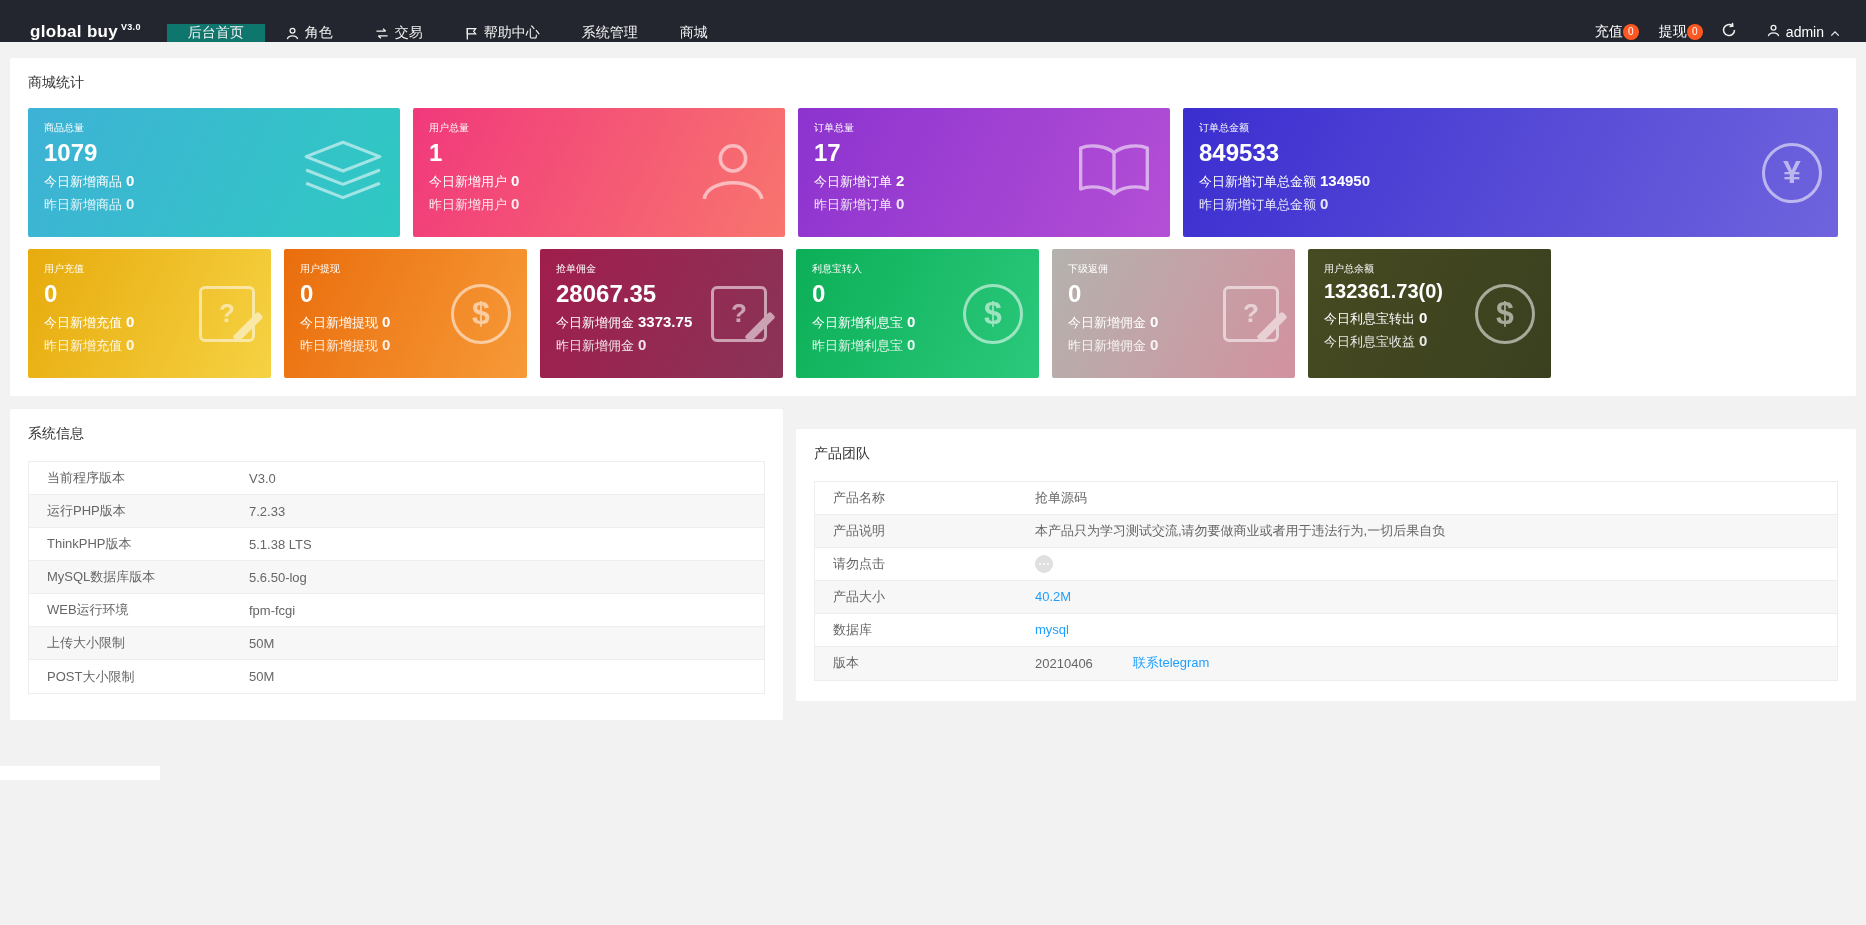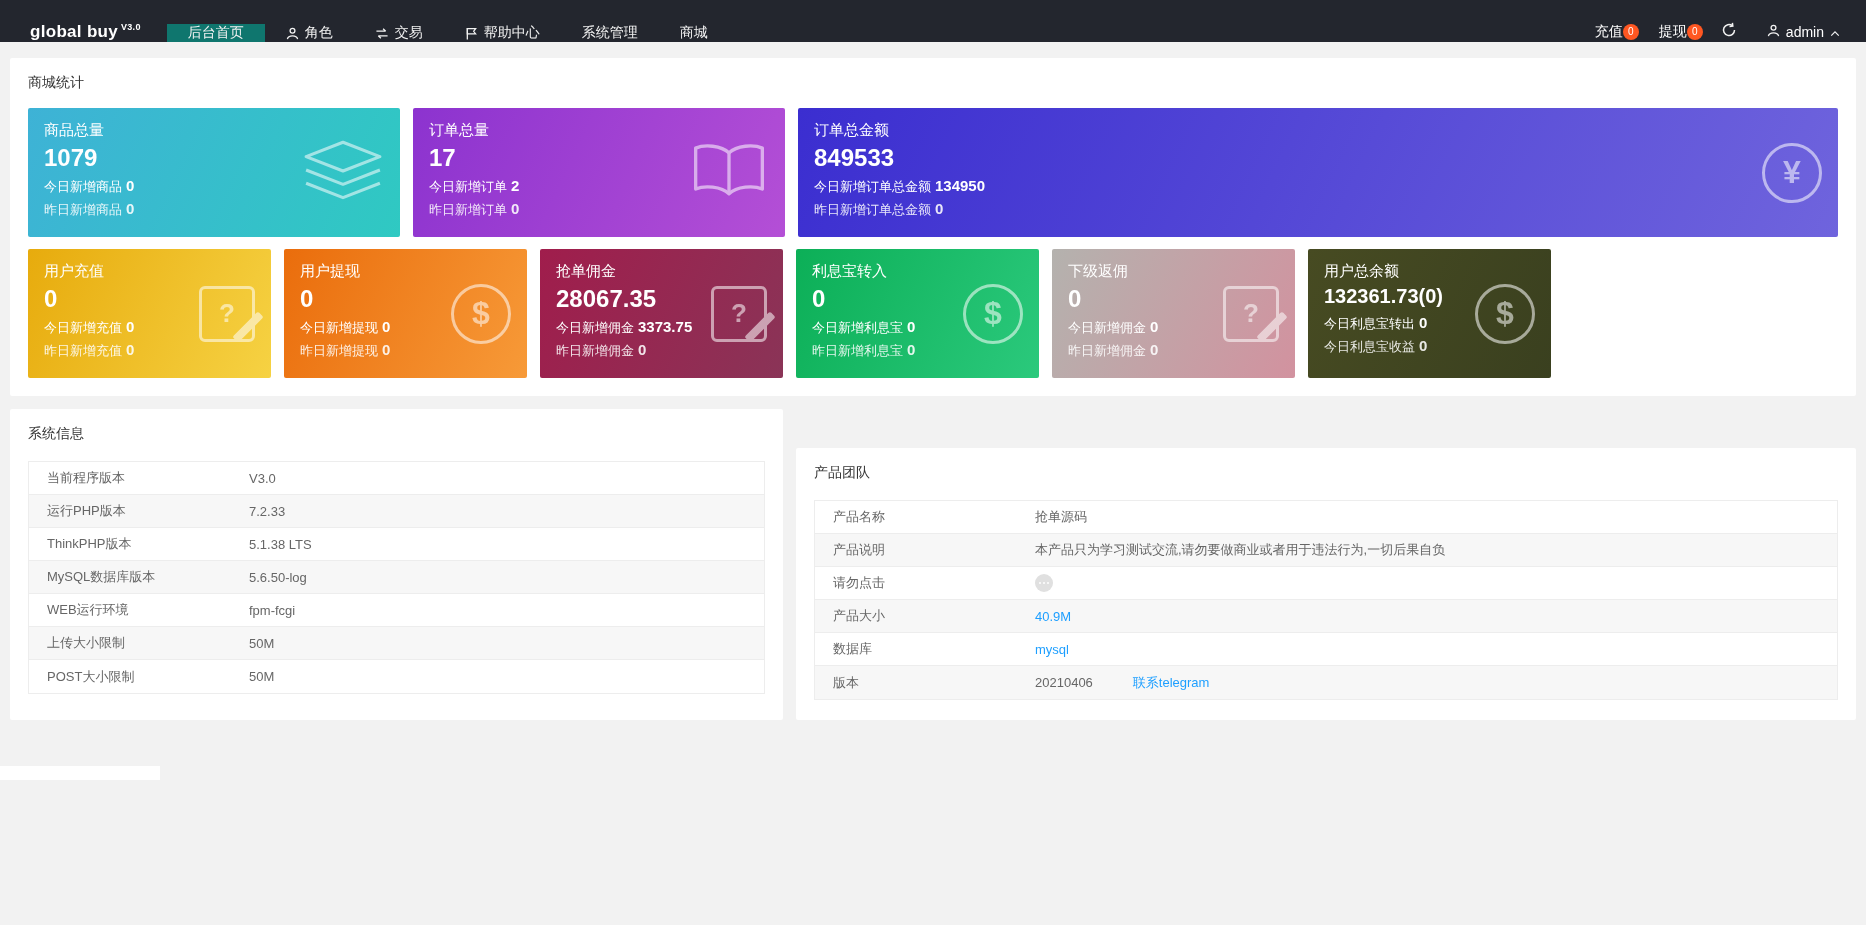--- a/index.html
+++ b/index.html
@@ -24,32 +24,32 @@
   
   .content{ padding:16px 10px 0; }
   .panel{ background:#fff; border-radius:2px; }
   .panel-title{ padding:16px 18px 4px; font-size:14px; color:#333; }
   .stats-panel{ padding-bottom:18px; }
   .cards-row{ display:flex; gap:13px; padding:0 18px; margin-top:12px; }
   .card{ position:relative; height:129px; border-radius:2px; color:#fff; padding:13px 16px; overflow:hidden; }
   .big-cards .card{ width:372px; }
   .big-cards .card.wide{ flex:1; }
   .small-cards .card{ width:243px; }
-  .c-title{ font-size:15px; }
+  .c-title{ font-size:10px; }
   .c-value{ font-size:24px; font-weight:700; margin:5px 0 7px; line-height:1.05; }
   .small-cards .c-value{ font-size:24px; }
   .c-line{ font-size:13px; margin-top:4px; white-space:nowrap; }
   .c-line .num{ font-size:15px; font-weight:700; margin-left:4px; }
   .c-line.dim{ opacity:.88; }
   .card-icon{ position:absolute; right:16px; top:50%; transform:translateY(-50%); opacity:.55; }
   .coin{ width:60px; height:60px; border:3px solid #fff; border-radius:50%; display:flex; align-items:center; justify-content:center; font-size:32px; font-weight:bold; color:#fff; }
   .board{ width:56px; height:56px; border:3px solid #fff; border-radius:6px; display:flex; align-items:center; justify-content:center; font-size:26px; font-weight:bold; color:#fff; position:relative; }
   .board::after{ content:""; position:absolute; width:36px; height:8px; background:#fff; border-radius:2px; transform:rotate(-45deg); right:-14px; bottom:8px; }
   
-  .bottom{ display:flex; gap:13px; margin-top:13px; align-items:flex-end; }
+  .bottom{ display:flex; gap:13px; margin-top:13px; align-items:center; }
   .sysinfo-panel{ width:773px; padding-bottom:26px; }
   .product-panel{ flex:1; padding-bottom:20px; }
   .info-table{ margin:14px 18px 0; border:1px solid #ededed; font-size:13px; color:#666; }
   .trow{ display:flex; align-items:center; min-height:33px; border-bottom:1px solid #ededed; background:#fff; }
   .trow:last-child{ border-bottom:none; }
   .trow:nth-child(even){ background:#f7f7f7; }
   .tlabel{ width:210px; flex-shrink:0; padding-left:18px; }
   .tvalue{ padding:6px 10px 6px 10px; display:flex; align-items:center; gap:0; }
   .link{ color:#1e9fff; cursor:pointer; }
   .link.gap{ margin-left:40px; }
@@ -150,20 +150,32 @@
         <div class="c-line dim"><span>昨日新增商品</span><span class="num">0</span></div>
         <div class="card-icon">
           <svg width="82" height="62" viewBox="0 0 80 60">
               <path d="M40 2 L76 16 L40 30 L4 16 Z" fill="none" stroke="#fff" stroke-width="3" stroke-linejoin="round"></path>
               <path d="M4 29 L40 43 L76 29" fill="none" stroke="#fff" stroke-width="3" stroke-linejoin="round"></path>
               <path d="M4 42 L40 56 L76 42" fill="none" stroke="#fff" stroke-width="3" stroke-linejoin="round"></path>
             </svg>
         </div>
       </div>
 
+      <div class="card" style="background: linear-gradient(115deg, rgb(241, 57, 124), rgb(248, 117, 110));">
+        <div class="c-title">用户总量</div>
+        <div class="c-value">1</div>
+        <div class="c-line"><span>今日新增用户</span><span class="num">0</span></div>
+        <div class="c-line dim"><span>昨日新增用户</span><span class="num">0</span></div>
+        <div class="card-icon">
+          <svg width="72" height="66" viewBox="0 0 80 70">
+              <circle cx="40" cy="21" r="14" fill="none" stroke="#fff" stroke-width="4"></circle>
+              <path d="M8 66 C12 42 68 42 72 66" fill="none" stroke="#fff" stroke-width="4"></path>
+            </svg>
+        </div>
+      </div>
 
       <div class="card" style="background: linear-gradient(115deg, rgb(140, 51, 207), rgb(180, 79, 214));">
         <div class="c-title">订单总量</div>
         <div class="c-value">17</div>
         <div class="c-line"><span>今日新增订单</span><span class="num">2</span></div>
         <div class="c-line dim"><span>昨日新增订单</span><span class="num">0</span></div>
         <div class="card-icon">
           <svg width="80" height="60" viewBox="0 0 84 62">
               <path d="M42 12 C34 4 16 3 7 7 L7 50 C16 46 34 47 42 55 C50 47 68 46 77 50 L77 7 C68 3 50 4 42 12 Z" fill="none" stroke="#fff" stroke-width="3.5" stroke-linejoin="round"></path>
               <path d="M42 12 L42 55" stroke="#fff" stroke-width="3.5"></path>
@@ -299,21 +311,21 @@
             <span class="dots-circle">
                 <i></i>
                 <i></i>
                 <i></i>
               </span>
           </div>
         </div>
         <div class="trow">
           <div class="tlabel">产品大小</div>
           <div class="tvalue">
-              <span class="link">40.9M</span>
+              <span class="link">40.2M</span>
             </div>
         </div>
         <div class="trow">
           <div class="tlabel">数据库</div>
           <div class="tvalue">
               <span class="link">mysql</span>
             </div>
         </div>
         <div class="trow">
           <div class="tlabel">版本</div>

